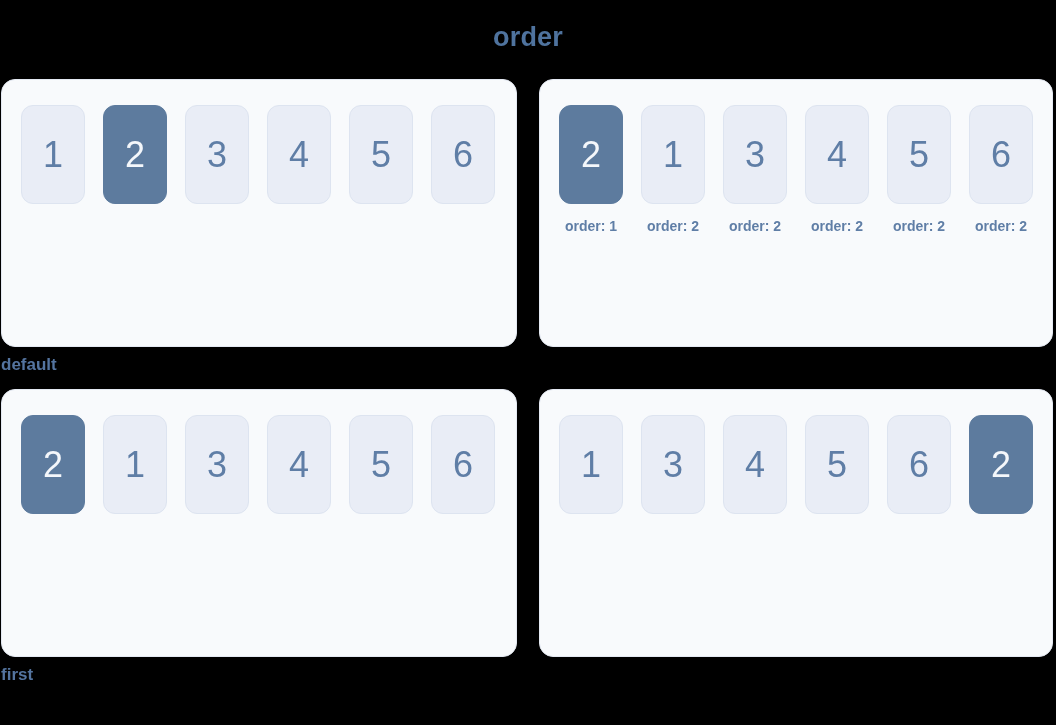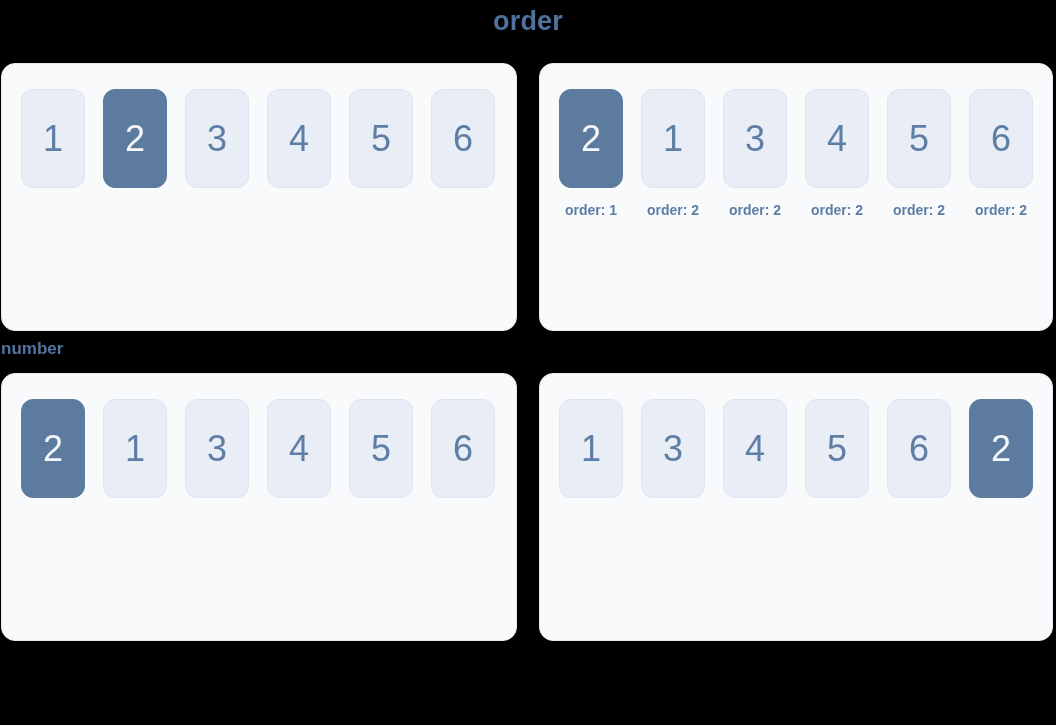--- a/index.html
+++ b/index.html
@@ -6,21 +6,21 @@
   body {
     width: 1056px;
     height: 725px;
     background: #000000;
     font-family: "Liberation Sans", sans-serif;
     overflow: hidden;
     position: relative;
   }
   .page-title {
     text-align: center;
-    padding-top: 5px;
+    padding-top: 21px;
     font-size: 27px;
     line-height: 32px;
     font-weight: 700;
     color: #4f739e;
     letter-spacing: 0.2px;
   }
   .demo-grid {
     display: grid;
     grid-template-columns: 516px 514px;
     column-gap: 22px;
@@ -102,21 +102,21 @@
       <div class="item-col">
         <div class="box">4</div>
       </div>
       <div class="item-col">
         <div class="box">5</div>
       </div>
       <div class="item-col">
         <div class="box">6</div>
       </div>
     </div>
-    <div class="panel-label">number</div>
+    <div class="panel-label">default</div>
   </div>
 
   <div class="cell">
     <div class="panel">
       <div class="item-col">
         <div class="box hl">2</div>
         <div class="item-caption">order: 1</div>
       </div>
       <div class="item-col">
         <div class="box">1</div>
@@ -155,20 +155,21 @@
       <div class="item-col">
         <div class="box">4</div>
       </div>
       <div class="item-col">
         <div class="box">5</div>
       </div>
       <div class="item-col">
         <div class="box">6</div>
       </div>
     </div>
+    <div class="panel-label">first</div>
   </div>
 
   <div class="cell">
     <div class="panel">
       <div class="item-col">
         <div class="box">1</div>
       </div>
       <div class="item-col">
         <div class="box">3</div>
       </div>

